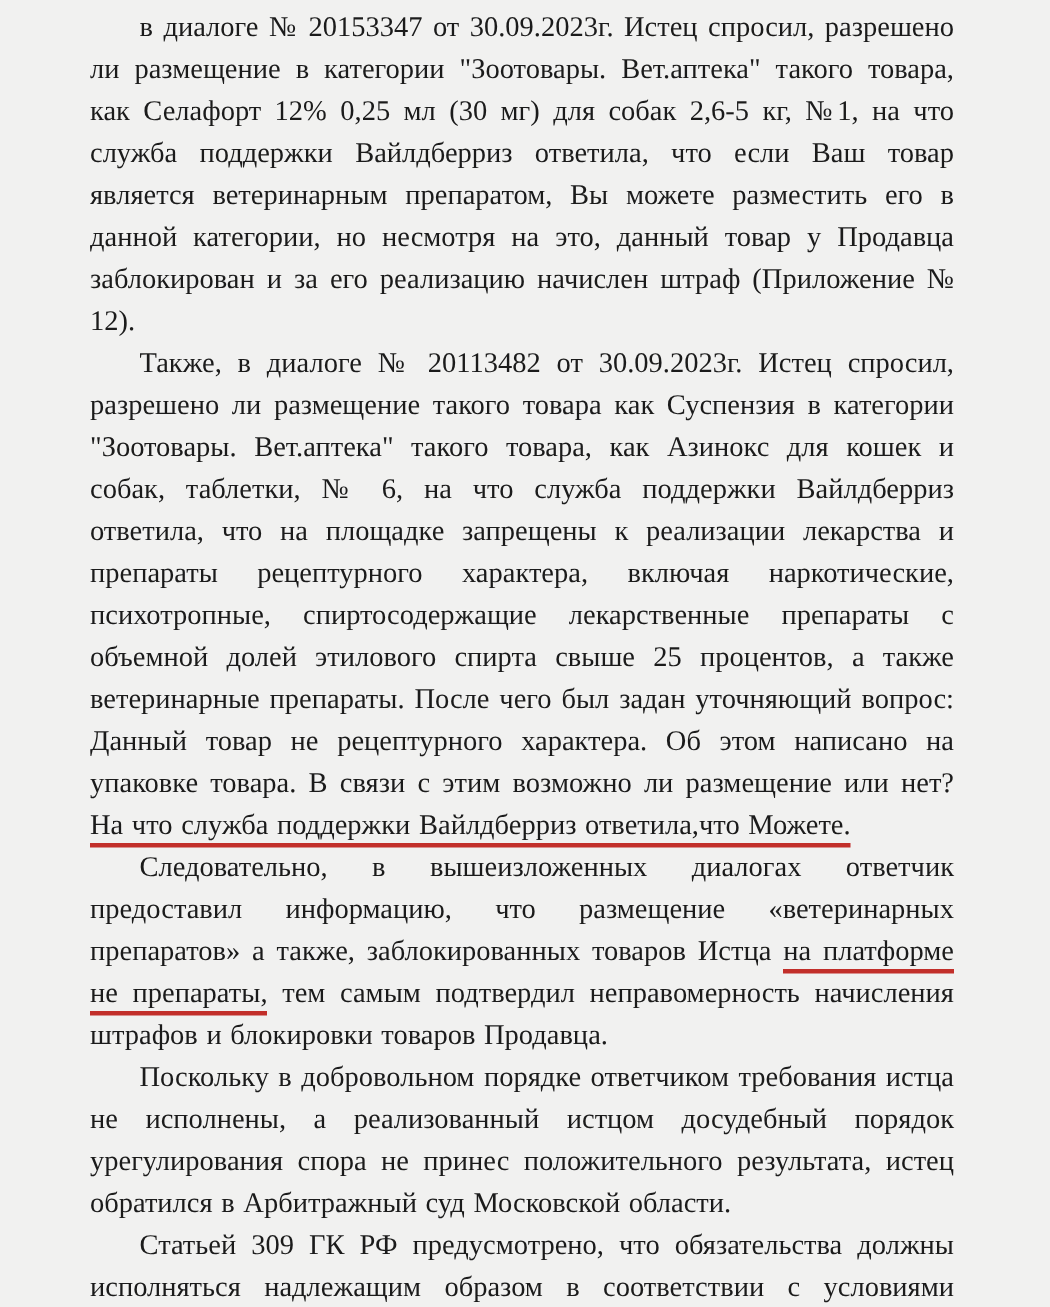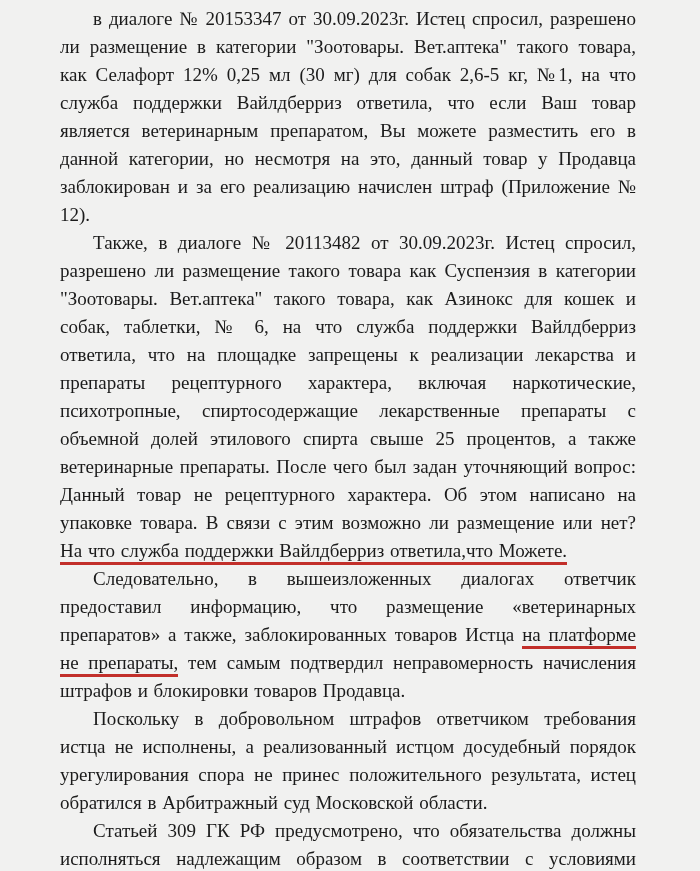--- a/index.html
+++ b/index.html
@@ -35,16 +35,16 @@
   }
 </style>
 </head>
 <body>
 
 <div class="page">
   <div class="doc-body" id="doc-body">
       <p><span>в диалоге № 20153347 от 30.09.2023г. Истец спросил, разрешено ли размещение в категории "Зоотовары. Вет.аптека" такого товара, как Селафорт 12% 0,25 мл (30 мг) для собак 2,6-5 кг, №1, на что служба поддержки Вайлдберриз ответила, что если Ваш товар является ветеринарным препаратом, Вы можете разместить его в данной категории, но несмотря на это, данный товар у Продавца заблокирован и за его реализацию начислен штраф (Приложение № 12).</span></p>
       <p><span>Также, в диалоге № 20113482 от 30.09.2023г. Истец спросил, разрешено ли размещение такого товара как Суспензия в категории "Зоотовары. Вет.аптека" такого товара, как Азинокс для кошек и собак, таблетки, № 6, на что служба поддержки Вайлдберриз ответила, что на площадке запрещены к реализации лекарства и препараты рецептурного характера, включая наркотические, психотропные, спиртосодержащие лекарственные препараты с объемной долей этилового спирта свыше 25 процентов, а также ветеринарные препараты. После чего был задан уточняющий вопрос: Данный товар не рецептурного характера. Об этом написано на упаковке товара. В связи с этим возможно ли размещение или нет? </span><span class="red-underline">На что служба поддержки Вайлдберриз ответила,что Можете.</span></p>
       <p><span>Следовательно, в вышеизложенных диалогах ответчик предоставил информацию, что размещение «ветеринарных препаратов» а также, заблокированных товаров Истца </span><span class="red-underline">на платформе не препараты,</span><span> тем самым подтвердил неправомерность начисления штрафов и блокировки товаров Продавца.</span></p>
-      <p><span>Поскольку в добровольном штрафов ответчиком требования истца не исполнены, а реализованный истцом досудебный порядок урегулирования спора не принес положительного результата, истец обратился в Арбитражный суд Московской области.</span></p>
+      <p><span>Поскольку в добровольном порядке ответчиком требования истца не исполнены, а реализованный истцом досудебный порядок урегулирования спора не принес положительного результата, истец обратился в Арбитражный суд Московской области.</span></p>
       <p><span>Статьей 309 ГК РФ предусмотрено, что обязательства должны исполняться надлежащим образом в соответствии с условиями обязательства и требованиями закона, иных правовых актов, а при отсутствии таких условий и требований - в соответствии с обычаями или иными обычно предъявляемыми требованиями.</span></p>
     </div>
 </div>
 
 </body></html>

